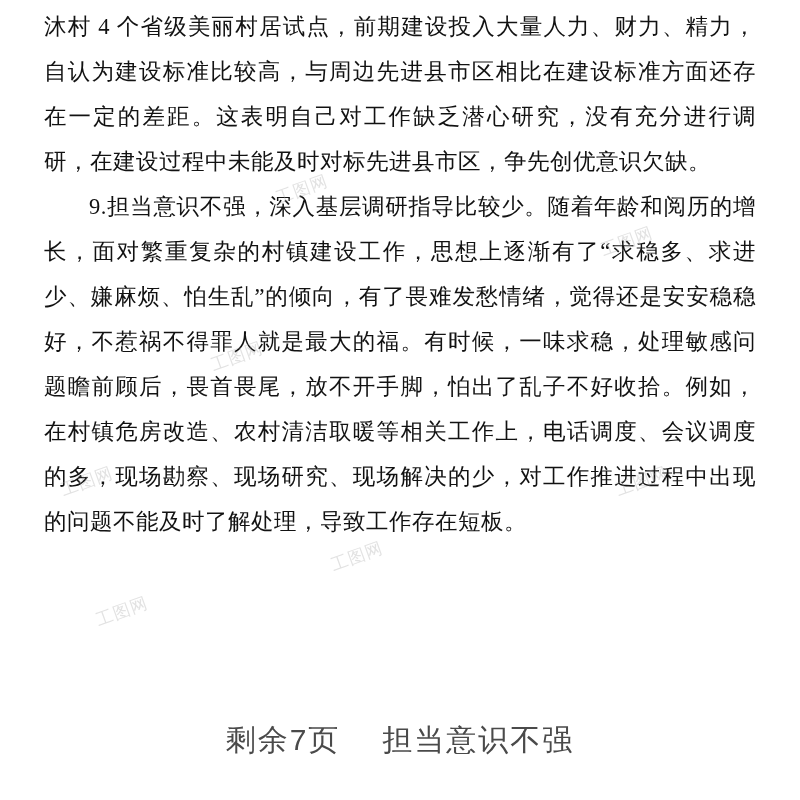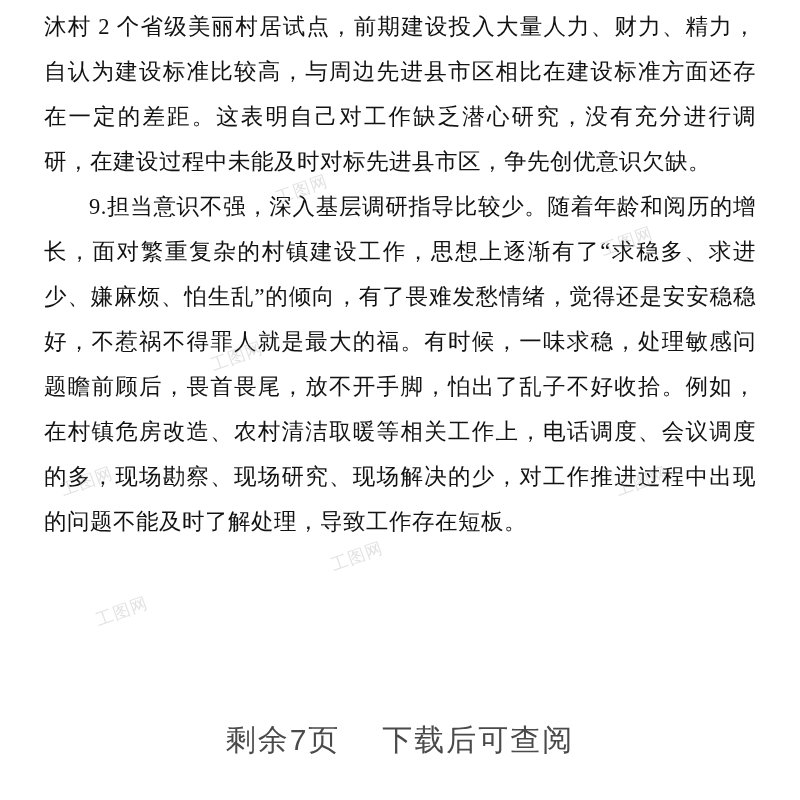--- a/index.html
+++ b/index.html
@@ -81,34 +81,34 @@
   .footer-left, .footer-right {
     white-space: nowrap;
   }
 </style>
 </head>
 <body>
 
 <div class="page">
 
   <div class="doc-body">
-    <p class="para">沐村 2 个省级美丽村居试点，前期建设投入大量人力、财力、精力，自认为建设标准比较高，与周边先进县市区相比在建设标准方面还存在一定的差距。这表明自己对工作缺乏潜心研究，没有充分进行调研，在建设过程中未能及时对标先进县市区，争先创优意识欠缺。</p>
+    <p class="para">沐村 4 个省级美丽村居试点，前期建设投入大量人力、财力、精力，自认为建设标准比较高，与周边先进县市区相比在建设标准方面还存在一定的差距。这表明自己对工作缺乏潜心研究，没有充分进行调研，在建设过程中未能及时对标先进县市区，争先创优意识欠缺。</p>
     <p class="para indent">9.担当意识不强，深入基层调研指导比较少。随着年龄和阅历的增长，面对繁重复杂的村镇建设工作，思想上逐渐有了“求稳多、求进少、嫌麻烦、怕生乱”的倾向，有了畏难发愁情绪，觉得还是安安稳稳好，不惹祸不得罪人就是最大的福。有时候，一味求稳，处理敏感问题瞻前顾后，畏首畏尾，放不开手脚，怕出了乱子不好收拾。例如，在村镇危房改造、农村清洁取暖等相关工作上，电话调度、会议调度的多，现场勘察、现场研究、现场解决的少，对工作推进过程中出现的问题不能及时了解处理，导致工作存在短板。</p>
   </div>
 
   <div class="watermark-layer">
     <span class="wm wm1">工图网</span>
     <span class="wm wm2">工图网</span>
     <span class="wm wm3">工图网</span>
     <span class="wm wm4">工图网</span>
     <span class="wm wm5">工图网</span>
     <span class="wm wm6">工图网</span>
     <span class="wm wm7">工图网</span>
   </div>
 
   <div class="footer-bar">
     <div class="footer-text">
       <span class="footer-left">剩余7页</span>
-      <span class="footer-right">下载后可查阅</span>
+      <span class="footer-right">担当意识不强</span>
     </div>
   </div>
 
 </div>
 
 </body></html>

